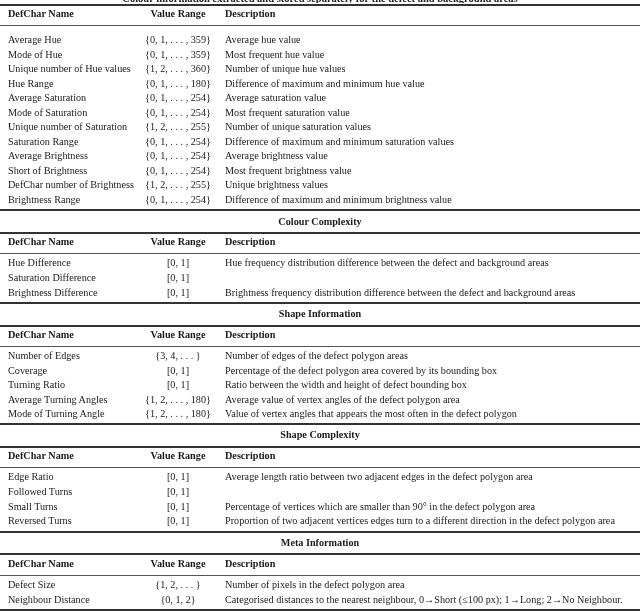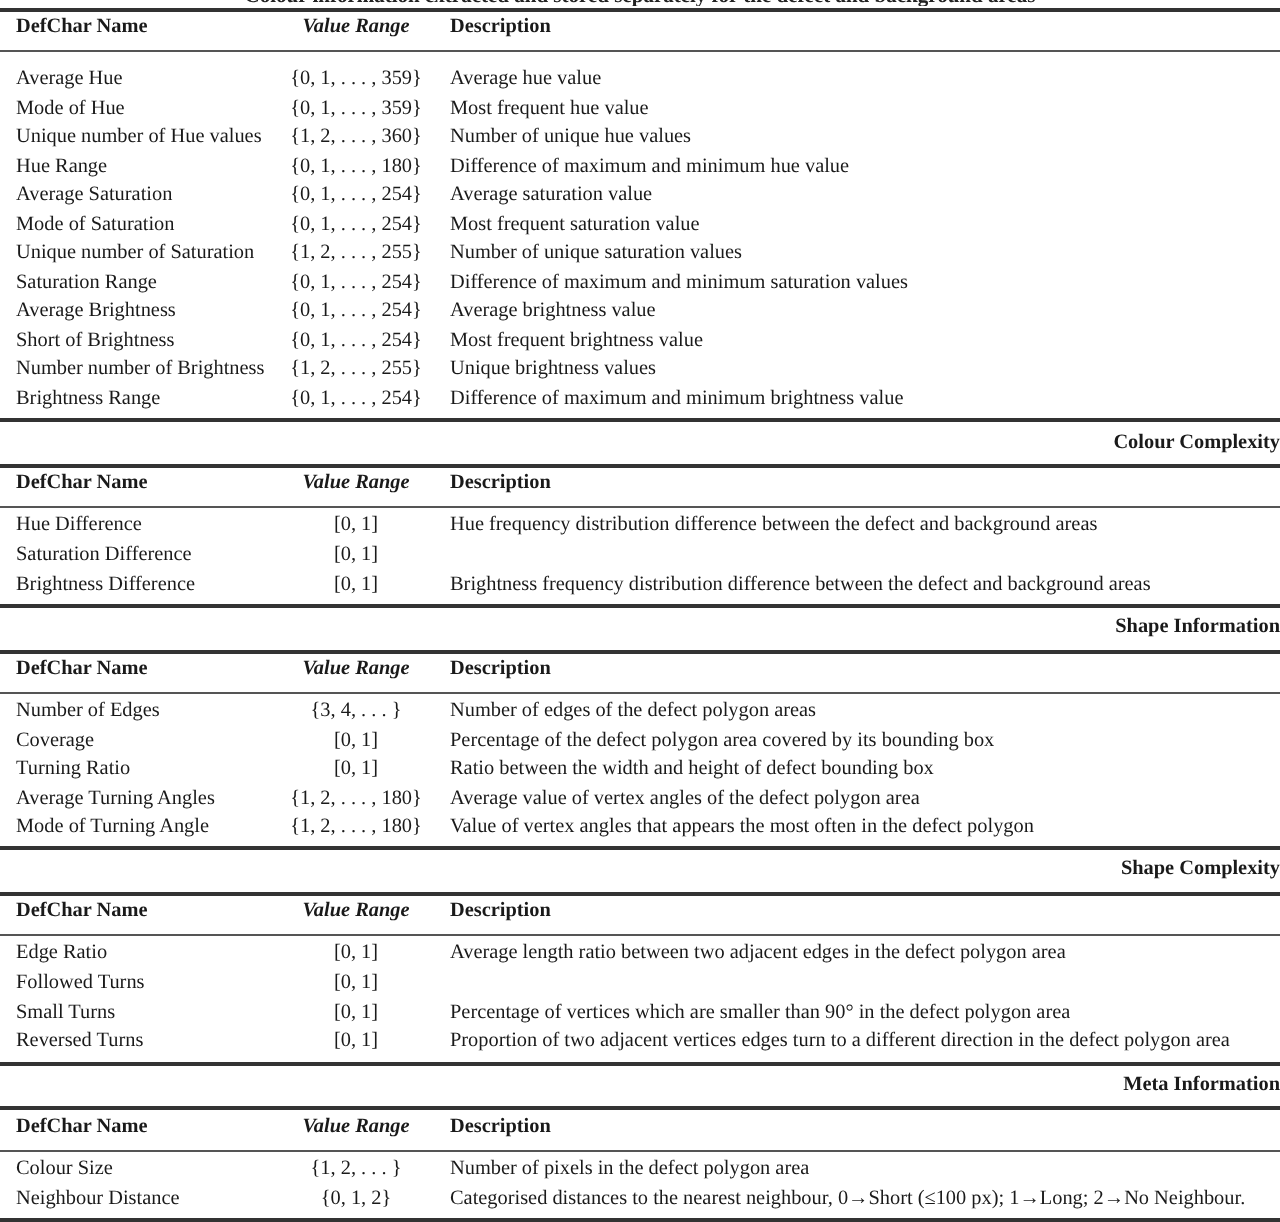--- a/index.html
+++ b/index.html
@@ -11,24 +11,24 @@
     .caption {
       position: absolute; left: 0; width: 640px; top: -7px; height: 10px;
       text-align: center; font-size: 10.5px; font-weight: bold; color: #222;
       white-space: nowrap; overflow: hidden;
     }
     .rule { position: absolute; left: 0; width: 640px; background: #333; }
     .rule.thick { height: 1.6px; }
     .rule.thin { height: 0.8px; background: #555; }
     .row { position: absolute; left: 0; width: 640px; height: 14px; line-height: 14px; white-space: nowrap; }
     .c-name { position: absolute; left: 8px; }
-    .c-range { position: absolute; left: 118px; width: 120px; text-align: center; font-style: italic; }
+    .c-range { position: absolute; left: 118px; width: 120px; text-align: center; }
     .c-desc { position: absolute; left: 225px; }
     .hdr { font-weight: bold; }
-    .sec-title { position: absolute; left: 0; width: 640px; text-align: right; font-weight: bold; height: 14px; line-height: 14px; }
+    .sec-title { position: absolute; left: 0; width: 640px; text-align: center; font-weight: bold; height: 14px; line-height: 14px; }
     .math { font-family: "Liberation Serif", "DejaVu Serif", serif; font-style: normal; }
   </style>
 </head>
 <body>
 
 <div class="caption">Colour information extracted and stored separately for the defect and background areas</div>
 
 <div class="rule thick" style="top:4px"></div>
 <div class="row hdr" style="top:7px">
   <span class="c-name">DefChar Name</span>
@@ -81,21 +81,21 @@
   <span class="c-name">Average Brightness</span>
   <span class="c-range math">{0, 1, . . . , 254}</span>
   <span class="c-desc">Average brightness value</span>
 </div>
 <div class="row" style="top:163.5px">
   <span class="c-name">Short of Brightness</span>
   <span class="c-range math">{0, 1, . . . , 254}</span>
   <span class="c-desc">Most frequent brightness value</span>
 </div>
 <div class="row" style="top:178px">
-  <span class="c-name">Number number of Brightness</span>
+  <span class="c-name">DefChar number of Brightness</span>
   <span class="c-range math">{1, 2, . . . , 255}</span>
   <span class="c-desc">Unique brightness values</span>
 </div>
 <div class="row" style="top:192.5px">
   <span class="c-name">Brightness Range</span>
   <span class="c-range math">{0, 1, . . . , 254}</span>
   <span class="c-desc">Difference of maximum and minimum brightness value</span>
 </div>
 <div class="rule thick" style="top:209px"></div>
 
@@ -189,21 +189,21 @@
 
 <div class="sec-title" style="top:536px">Meta Information</div>
 <div class="rule thick" style="top:553px"></div>
 <div class="row hdr" style="top:557px">
   <span class="c-name">DefChar Name</span>
   <span class="c-range">Value Range</span>
   <span class="c-desc">Description</span>
 </div>
 <div class="rule thin" style="top:575px"></div>
 <div class="row" style="top:578px">
-  <span class="c-name">Colour Size</span>
+  <span class="c-name">Defect Size</span>
   <span class="c-range math">{1, 2, . . . }</span>
   <span class="c-desc">Number of pixels in the defect polygon area</span>
 </div>
 <div class="row" style="top:593px">
   <span class="c-name">Neighbour Distance</span>
   <span class="c-range math">{0, 1, 2}</span>
   <span class="c-desc">Categorised distances to the nearest neighbour, 0→Short (≤100 px); 1→Long; 2→No Neighbour.</span>
 </div>
 <div class="rule thick" style="top:609px"></div>
 

